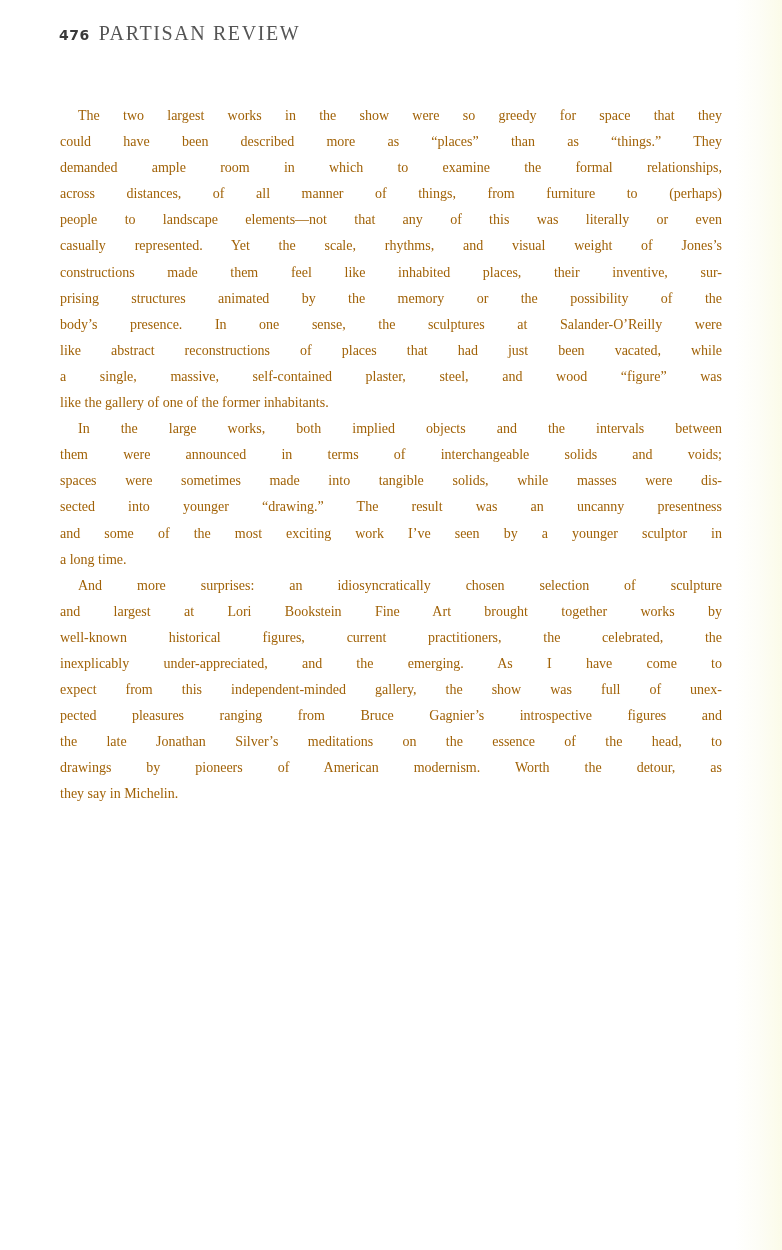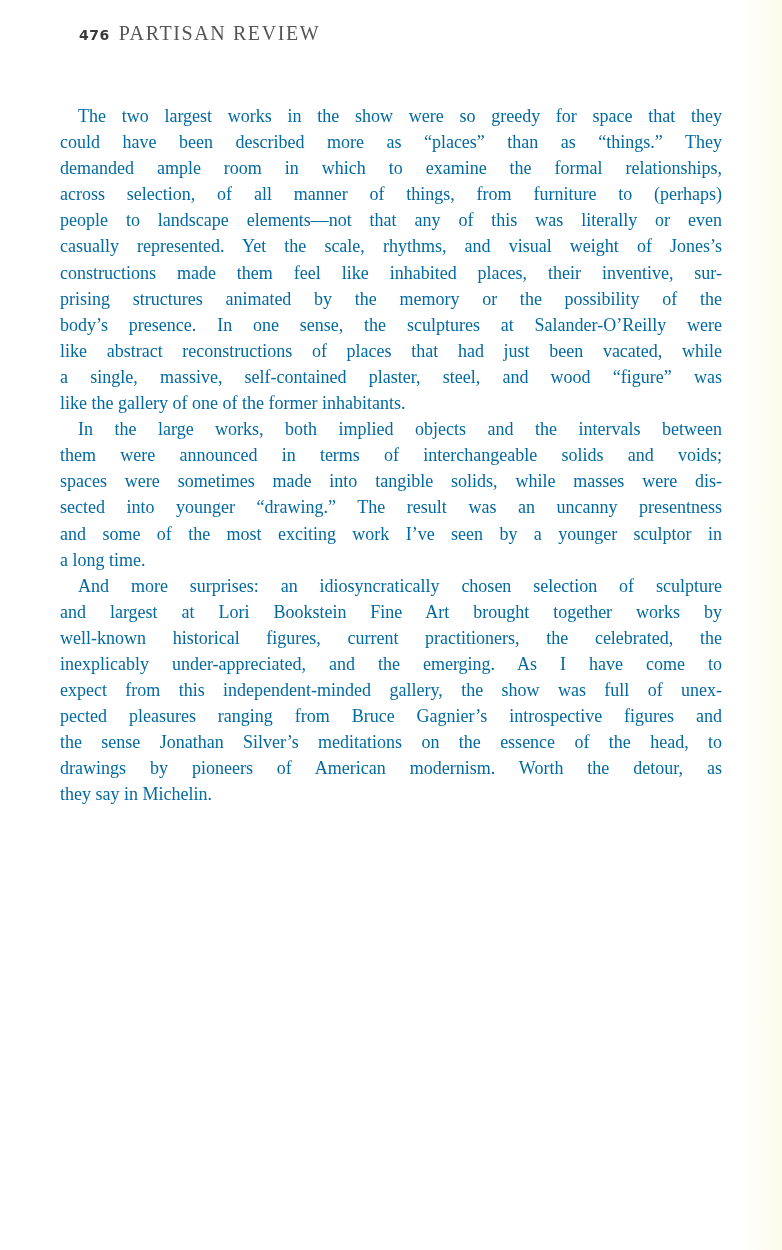--- a/index.html
+++ b/index.html
@@ -9,49 +9,49 @@
       font-family: "Liberation Serif", "DejaVu Serif", serif;
       color: #3a3a3a;
     }
     .running-head {
       position: absolute; left: 59px; top: 22px;
       font-size: 16px; letter-spacing: 0.5px;
       display: flex; align-items: baseline;
     }
     .page-number {
       font-family: "DejaVu Sans", "Liberation Sans", sans-serif;
-      font-weight: bold; font-size: 14px; color: #3a3a3a; margin-right: 9px; margin-left: 20px;
+      font-weight: bold; font-size: 14px; color: #3a3a3a; margin-right: 9px;
     }
     .journal-title {
       font-family: "Liberation Serif", serif; font-size: 20px;
       letter-spacing: 1.6px; color: #555;
     }
     .body-text { position: absolute; left: 60px; top: 103px; width: 662px; }
     .line {
-      display: block; font-size: 18px; line-height: 26.1px; height: 26.1px;
+      display: block; font-size: 14px; line-height: 26.1px; height: 26.1px;
       white-space: nowrap; text-align: justify; text-align-last: justify;
-      color: #0369a1;
+      color: #a16207;
     }
     .line.indent { padding-left: 18px; }
     .line.last { text-align-last: left; }
   </style>
 </head>
 <body>
 
 <div class="running-head">
   <span class="page-number">476</span>
   <span class="journal-title">PARTISAN REVIEW</span>
 </div>
 
 <div class="body-text">
   <div>
     <span class="line indent">The two largest works in the show were so greedy for space that they</span>
     <span class="line">could have been described more as “places” than as “things.” They</span>
     <span class="line">demanded ample room in which to examine the formal relationships,</span>
-    <span class="line">across selection, of all manner of things, from furniture to (perhaps)</span>
+    <span class="line">across distances, of all manner of things, from furniture to (perhaps)</span>
     <span class="line">people to landscape elements—not that any of this was literally or even</span>
     <span class="line">casually represented. Yet the scale, rhythms, and visual weight of Jones’s</span>
     <span class="line">constructions made them feel like inhabited places, their inventive, sur-</span>
     <span class="line">prising structures animated by the memory or the possibility of the</span>
     <span class="line">body’s presence. In one sense, the sculptures at Salander-O’Reilly were</span>
     <span class="line">like abstract reconstructions of places that had just been vacated, while</span>
     <span class="line">a single, massive, self-contained plaster, steel, and wood “figure” was</span>
     <span class="line last">like the gallery of one of the former inhabitants.</span>
   </div>
   <div>
@@ -62,17 +62,17 @@
     <span class="line">and some of the most exciting work I’ve seen by a younger sculptor in</span>
     <span class="line last">a long time.</span>
   </div>
   <div>
     <span class="line indent">And more surprises: an idiosyncratically chosen selection of sculpture</span>
     <span class="line">and largest at Lori Bookstein Fine Art brought together works by</span>
     <span class="line">well-known historical figures, current practitioners, the celebrated, the</span>
     <span class="line">inexplicably under-appreciated, and the emerging. As I have come to</span>
     <span class="line">expect from this independent-minded gallery, the show was full of unex-</span>
     <span class="line">pected pleasures ranging from Bruce Gagnier’s introspective figures and</span>
-    <span class="line">the sense Jonathan Silver’s meditations on the essence of the head, to</span>
+    <span class="line">the late Jonathan Silver’s meditations on the essence of the head, to</span>
     <span class="line">drawings by pioneers of American modernism. Worth the detour, as</span>
     <span class="line last">they say in Michelin.</span>
   </div>
 </div>
 
 </body></html>

